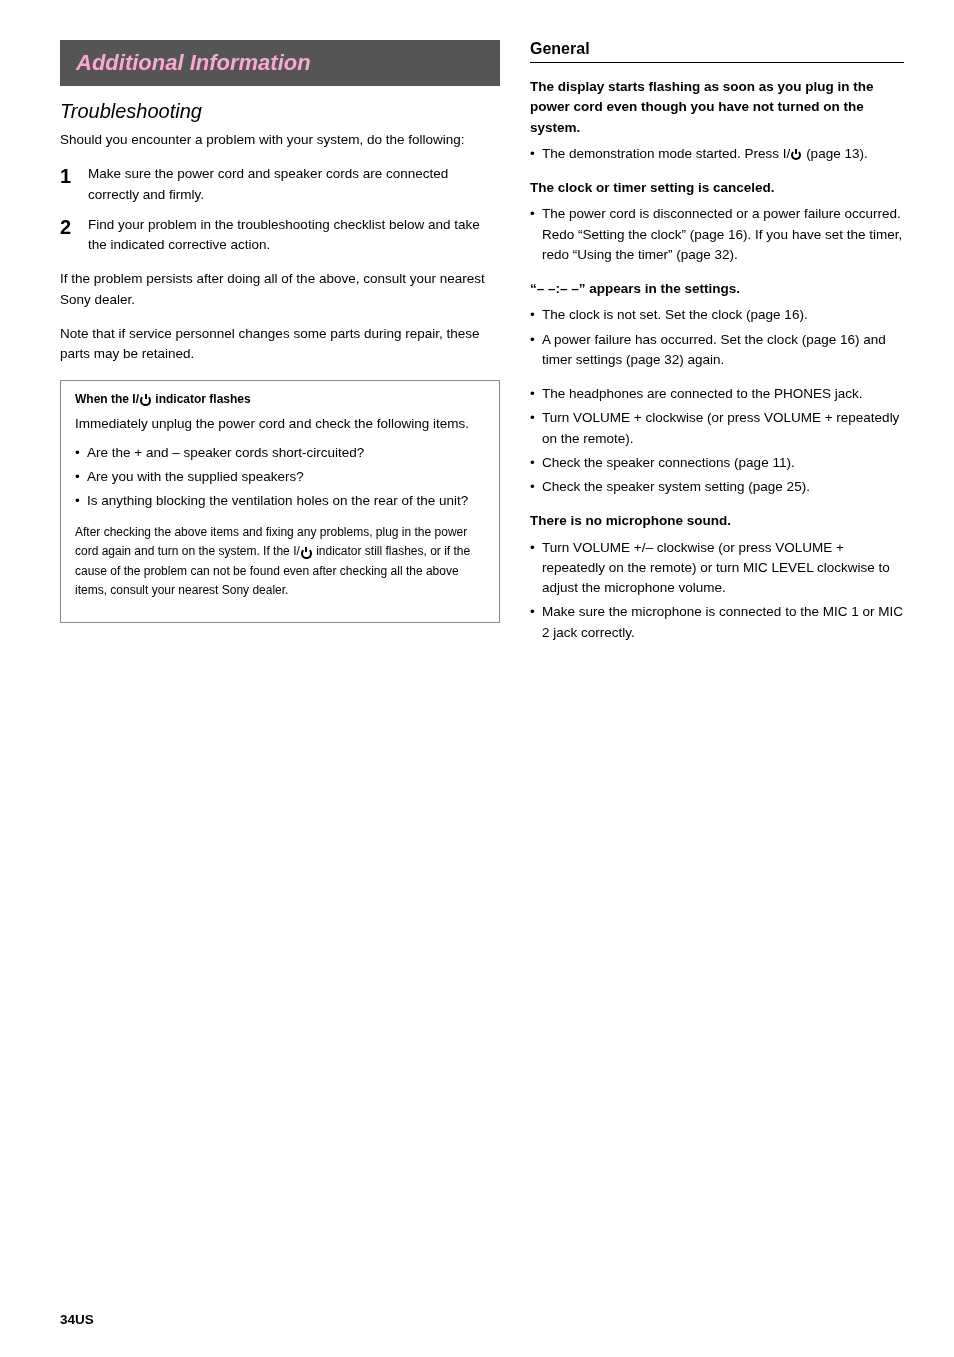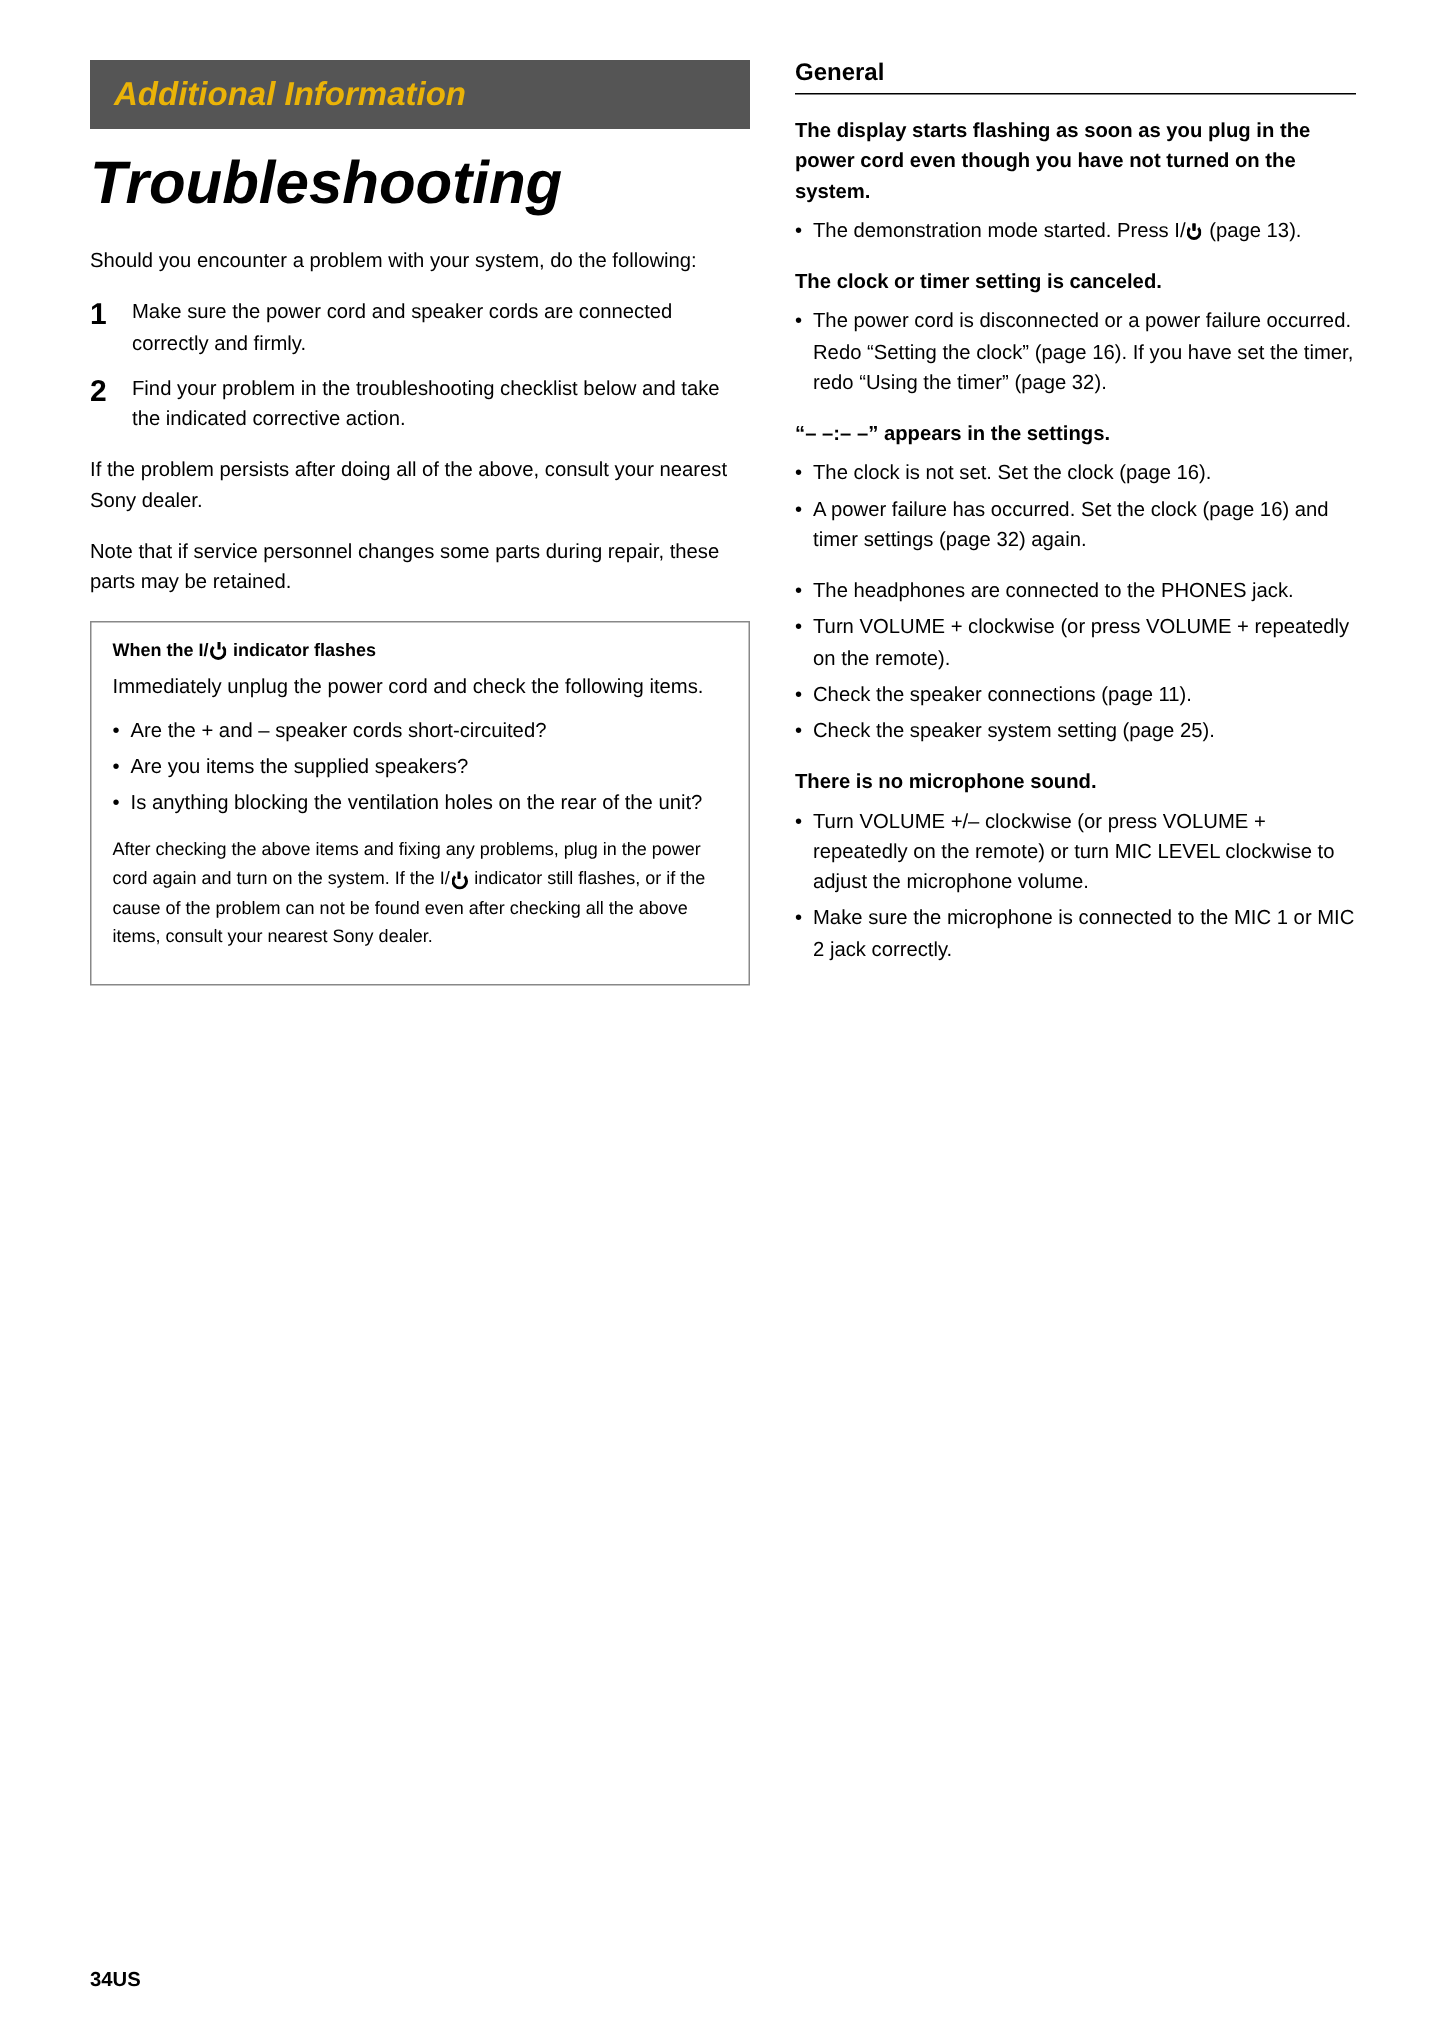--- a/index.html
+++ b/index.html
@@ -21,33 +21,33 @@
     .left-col {
       width: 440px;
       flex-shrink: 0;
     }
     .right-col {
       flex: 1;
     }
     
     .additional-info-banner {
       background: #555;
-      color: #eab308;
+      color: #f9a8d4;
       font-size: 22px;
       font-weight: bold;
       font-style: italic;
       padding: 10px 16px;
       margin-bottom: 14px;
     }
     
     .troubleshooting-heading {
-      font-size: 40px;
-      font-weight: bold;
+      font-size: 20px;
+      font-weight: normal;
       font-style: italic;
-      margin-bottom: 20px;
+      margin-bottom: 8px;
       line-height: 1.1;
     }
     .intro-text {
       font-size: 13.5px;
       margin-bottom: 14px;
       line-height: 1.5;
     }
     
     .numbered-list {
       list-style: none;
@@ -212,21 +212,21 @@
 
     <p class="note-text">Note that if service personnel changes some parts during repair, these parts may be retained.</p>
 
     <div class="indicator-box">
       <div class="indicator-box-title">
         <span>When the I/</span><span class="power-icon"><span class="power-sym"></span></span><span> indicator flashes</span>
       </div>
       <p>Immediately unplug the power cord and check the following items.</p>
       <ul>
         <li>Are the + and – speaker cords short-circuited?</li>
-        <li>Are you items the supplied speakers?</li>
+        <li>Are you with the supplied speakers?</li>
         <li>Is anything blocking the ventilation holes on the rear of the unit?</li>
       </ul>
       <p class="after-text">
         <span>After checking the above items and fixing any problems, plug in the power cord again and turn on the system. If the I/</span><span class="power-icon"><span class="power-sym"></span></span><span> indicator still flashes, or if the cause of the problem can not be found even after checking all the above items, consult your nearest Sony dealer.</span>
       </p>
     </div>
   </div>
 
   <div class="right-col">
     <div class="section-title-general">General</div>

